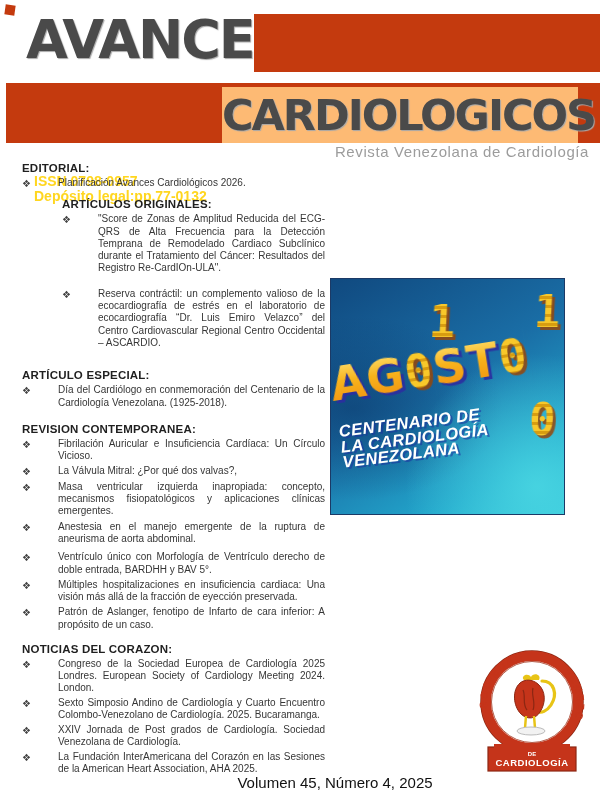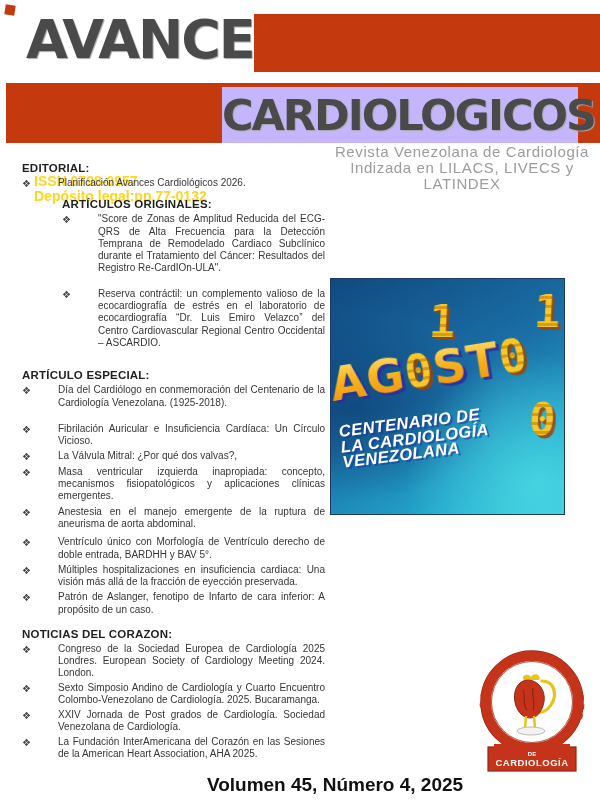--- a/index.html
+++ b/index.html
@@ -15,21 +15,21 @@
     color:#4a4a4a;letter-spacing:-2px;white-space:nowrap;
     text-shadow:1px 1px 1px #a8a8a8;
   }
   .red-block-top{position:absolute;left:254px;top:14px;width:346px;height:58px;background:#c43a0e;}
   .red-banner{position:absolute;left:6px;top:83px;width:594px;height:60px;background:#c43a0e;}
   .issn-box{
     position:absolute;left:28px;top:91px;width:200px;
     font-size:14px;font-weight:bold;color:#ffd61f;line-height:15px;
   }
   .white-title-box{
-    position:absolute;left:222px;top:87px;width:356px;height:56px;background:#c4b5fd;
+    position:absolute;left:222px;top:87px;width:356px;height:56px;background:#fdba74;
     text-align:left;
   }
   .title-bottom{
     display:block;font-family:"DejaVu Sans",sans-serif;font-size:43px;font-weight:800;
     color:#4a4a4a;letter-spacing:-2px;line-height:56px;white-space:nowrap;
     text-shadow:1px 1px 1px #a8a8a8;
   }
   .subtitle{
     position:absolute;left:326px;top:144px;width:272px;text-align:center;
     color:#9c9c9c;font-size:15px;letter-spacing:0.6px;line-height:16px;
@@ -81,21 +81,21 @@
   .d-col-one{left:204px;top:12px;}
   .d-col-zero{left:199px;top:120px;}
   .caption{
     position:absolute;left:8px;top:146px;transform:rotate(-7deg);transform-origin:left top;
     color:#ffffff;font-weight:900;font-style:italic;font-size:16.5px;line-height:15.5px;
     letter-spacing:0.4px;text-shadow:2px 2px 0 rgba(30,50,160,0.55);white-space:nowrap;
   }
   
   .footer{
     position:absolute;left:170px;top:774px;width:330px;text-align:center;
-    font-size:19px;font-weight:bold;color:#111111;
+    font-size:15px;font-weight:normal;color:#111111;
   }
   
   .logo{position:absolute;left:476px;top:648px;width:112px;height:130px;}
 </style>
 </head>
 <body>
 
 <div class="corner-mark"></div>
 <div class="title-top">AVANCES</div>
 <div class="red-block-top"></div>
@@ -103,21 +103,20 @@
   <div class="issn-box">
     <div>ISSN 0798-0957</div>
     <div>Depósito legal:pp.77-0132</div>
   </div>
 </div>
 <div class="white-title-box">
   <span class="title-bottom">CARDIOLOGICOS</span>
 </div>
 <div class="subtitle">
   <div>Revista Venezolana de Cardiología</div>
-  <div>Indizada en LILACS, LIVECS y LATINDEX</div>
 </div>
 
 <div class="toc">
 
   <div class="sec-editorial">
     <h3>EDITORIAL:</h3>
     <ul>
       <li>
           <span class="blt">❖</span>
           <span class="txt">Planificación Avances Cardiológicos 2026.</span>
@@ -143,20 +142,21 @@
     <h3>ARTÍCULO ESPECIAL:</h3>
     <ul>
       <li>
           <span class="blt">❖</span>
           <span class="txt">Día del Cardiólogo en conmemoración del Centenario de la Cardiología Venezolana.   (1925-2018).</span>
         </li>
     </ul>
   </div>
 
   <div class="sec-revision">
+    <h3>REVISION CONTEMPORANEA:</h3>
     <ul>
       <li>
           <span class="blt">❖</span>
           <span class="txt">Fibrilación Auricular e Insuficiencia Cardíaca: Un Círculo Vicioso.</span>
         </li>
       <li>
           <span class="blt">❖</span>
           <span class="txt">La Válvula Mitral: ¿Por qué dos valvas?,</span>
         </li>
       <li>

